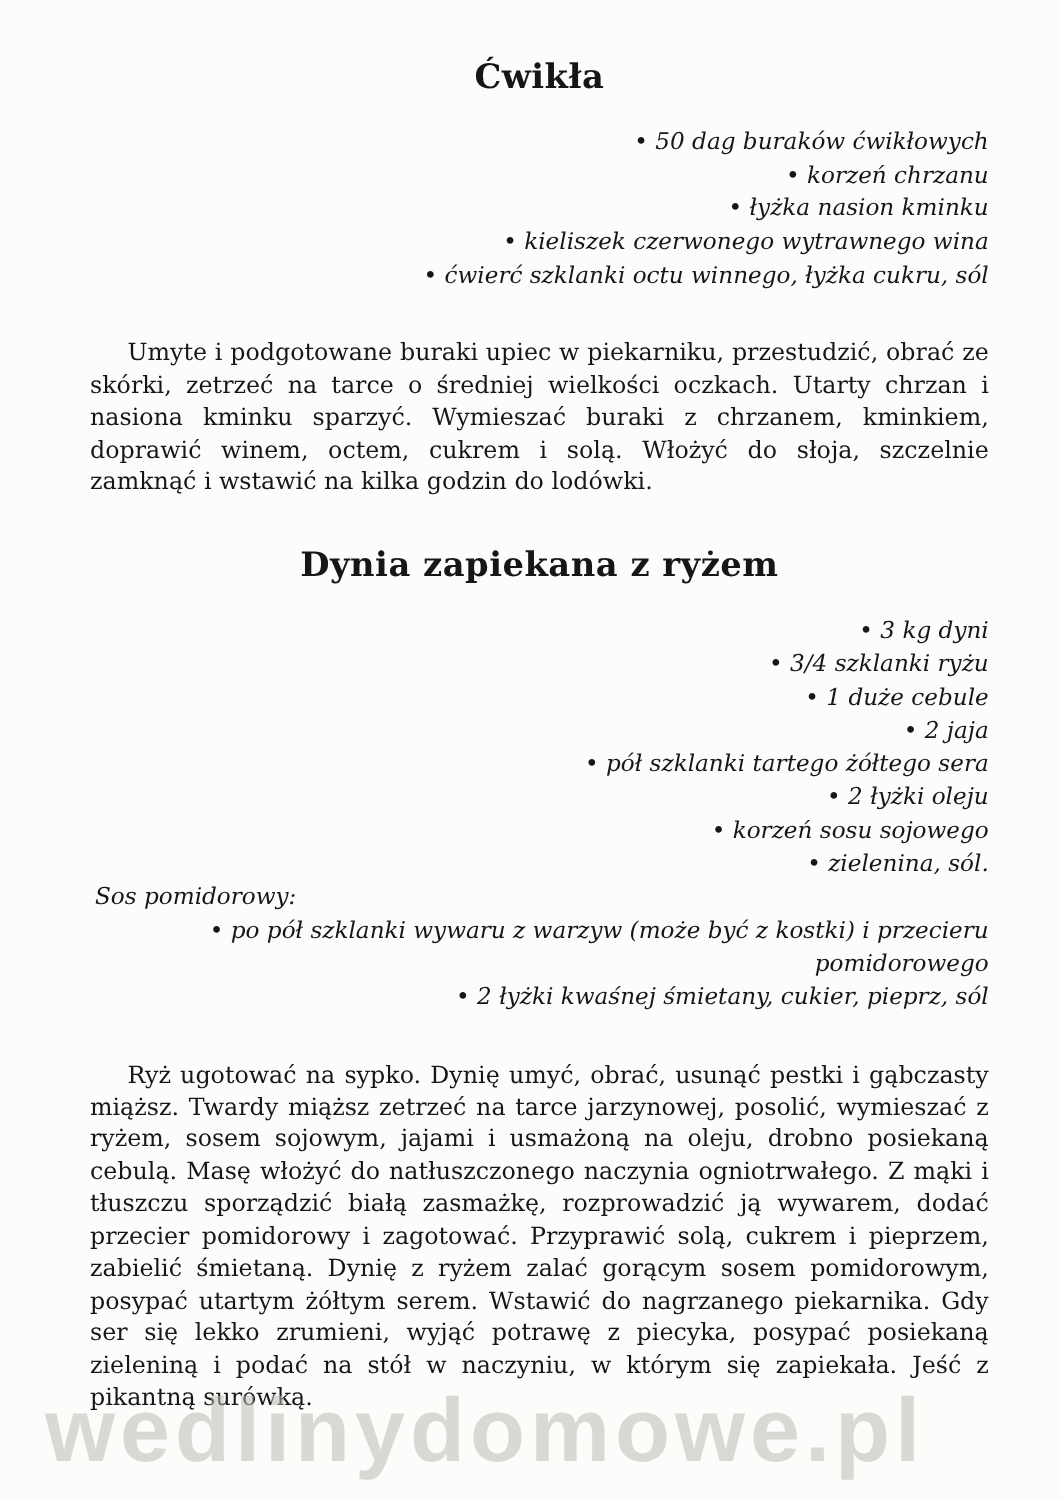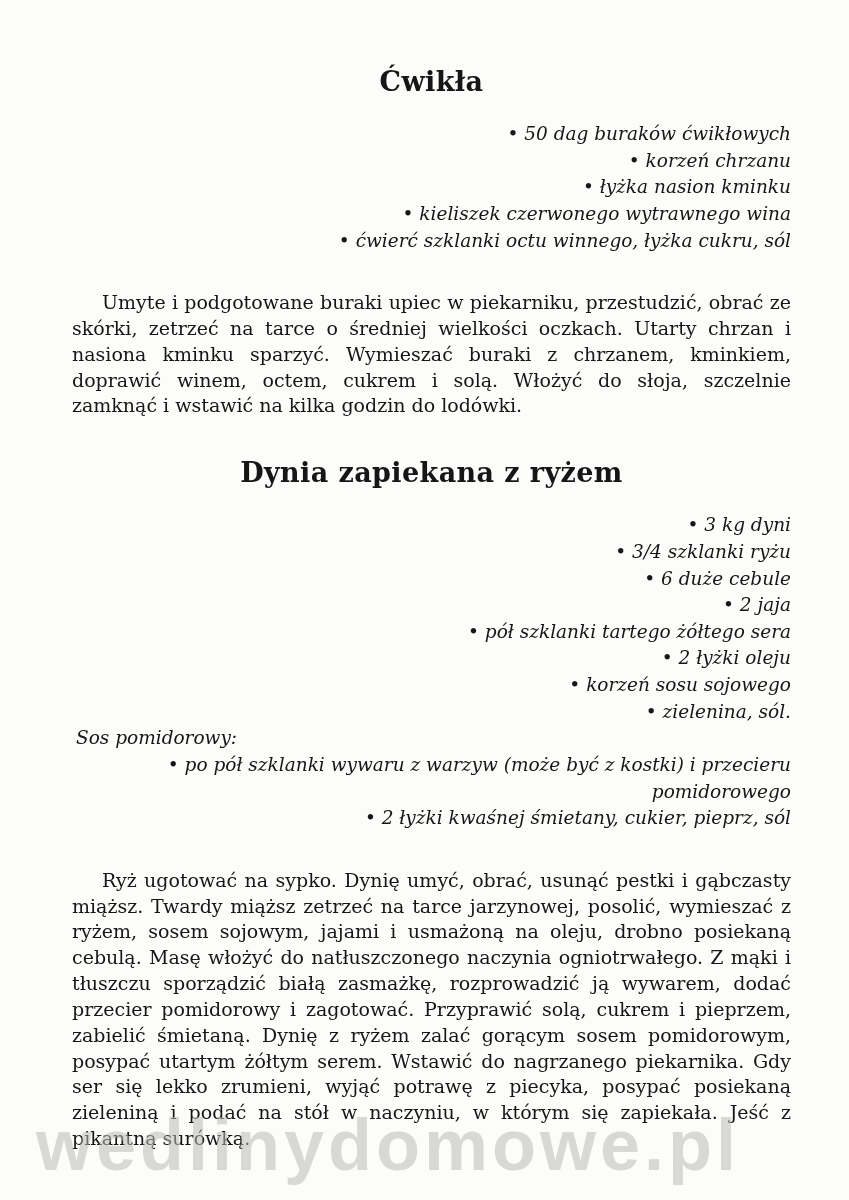--- a/index.html
+++ b/index.html
@@ -13,21 +13,21 @@
     height: 1200px;
     margin: 0 auto;
     background: #fcfcfa;
     color: #161616;
     font-family: "DejaVu Serif", serif;
     overflow: hidden;
     box-shadow: 0 0 6px rgba(0,0,0,0.25);
   }
   .content {
     position: relative;
-    padding: 66px 58px 0 72px;
+    padding: 46px 58px 0 72px;
     width: 719px;
     z-index: 1;
   }
   .recipe { margin: 0; }
   .recipe + .recipe { margin-top: 38px; }
   .recipe-title {
     text-align: center;
     font-size: 27px;
     font-weight: bold;
     letter-spacing: 0.4px;
@@ -94,21 +94,21 @@
         <li>ćwierć szklanki octu winnego, łyżka cukru, sól</li>
       </ul>
       <p class="instructions">Umyte i podgotowane buraki upiec w piekarniku, przestudzić, obrać ze skórki, zetrzeć na tarce o średniej wielkości oczkach. Utarty chrzan i nasiona kminku sparzyć. Wymieszać buraki z chrzanem, kminkiem, doprawić winem, octem, cukrem i solą. Włożyć do słoja, szczelnie zamknąć i wstawić na kilka godzin do lodówki.</p>
     </section>
 
     <section class="recipe">
       <h1 class="recipe-title">Dynia zapiekana z ryżem</h1>
       <ul class="ingredients">
         <li>3 kg dyni</li>
         <li>3/4 szklanki ryżu</li>
-        <li>6 duże cebule</li>
+        <li>1 duże cebule</li>
         <li>2 jaja</li>
         <li>pół szklanki tartego żółtego sera</li>
         <li>2 łyżki oleju</li>
         <li>korzeń sosu sojowego</li>
         <li>zielenina, sól.</li>
       </ul>
       <div class="sauce-label">Sos pomidorowy:</div>
       <ul class="ingredients">
         <li>po pół szklanki wywaru z warzyw (może być z kostki) i przecieru pomidorowego</li>
         <li>2 łyżki kwaśnej śmietany, cukier, pieprz, sól</li>

